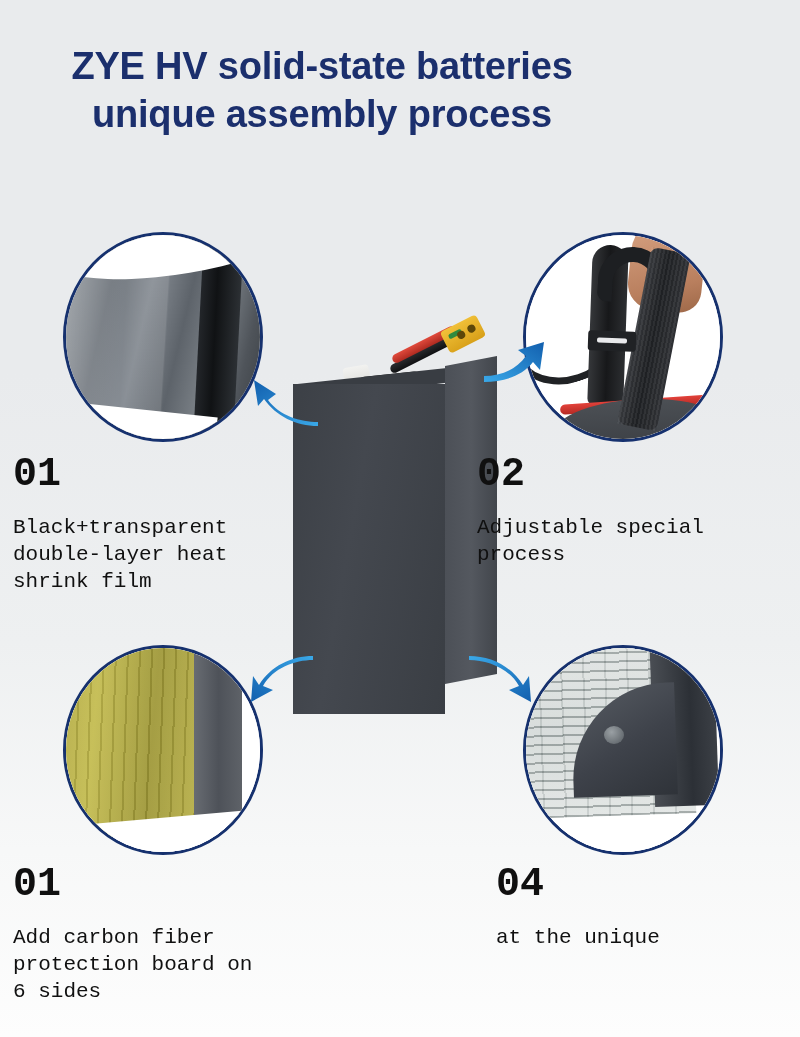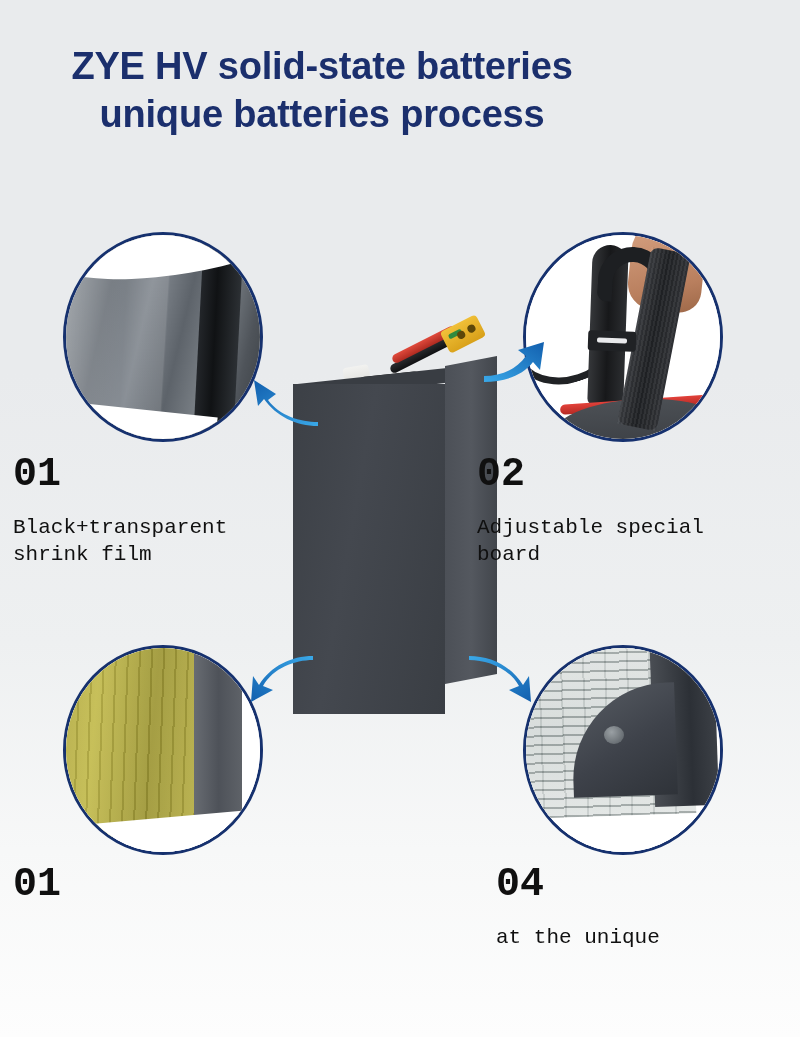--- a/index.html
+++ b/index.html
@@ -393,21 +393,21 @@
   }
   .cap-text span { display: block; }
 </style>
 </head>
 <body>
 
 <div id="page">
 
   <div id="title-block">
     <div class="title-line">ZYE HV solid-state batteries</div>
-    <div class="title-line">unique batteries process</div>
+    <div class="title-line">unique assembly process</div>
   </div>
 
   <div class="photo-circle" id="circle-01">
     <div class="photo-inner">
       <div class="film-sheet"></div>
       <div class="film-dark-edge"></div>
       <div class="film-topcurve"></div>
       <div class="film-bottom-white"></div>
     </div>
   </div>
@@ -503,34 +503,40 @@
         </linearGradient>
       </defs>
       <path d="M2 8 C20 8 42 16 52 34 L42 38 L64 50 L62 24 L56 33 C44 14 24 4 2 4 Z" fill="url(#ag4)"></path>
     </svg>
   </div>
 
   <div class="caption" id="caption-01">
     <div class="cap-number">01</div>
     <div class="cap-text">
       <span>Black+transparent</span>
+      <span>double-layer heat</span>
       <span>shrink film</span>
     </div>
   </div>
 
   <div class="caption" id="caption-02">
     <div class="cap-number">02</div>
     <div class="cap-text">
       <span>Adjustable special</span>
-      <span>board</span>
+      <span>process</span>
     </div>
   </div>
 
   <div class="caption" id="caption-03">
     <div class="cap-number">01</div>
+    <div class="cap-text">
+      <span>Add carbon fiber</span>
+      <span>protection board on</span>
+      <span>6 sides</span>
+    </div>
   </div>
 
   <div class="caption" id="caption-04">
     <div class="cap-number">04</div>
     <div class="cap-text">
       <span>at the unique</span>
     </div>
   </div>
 
 </div>

